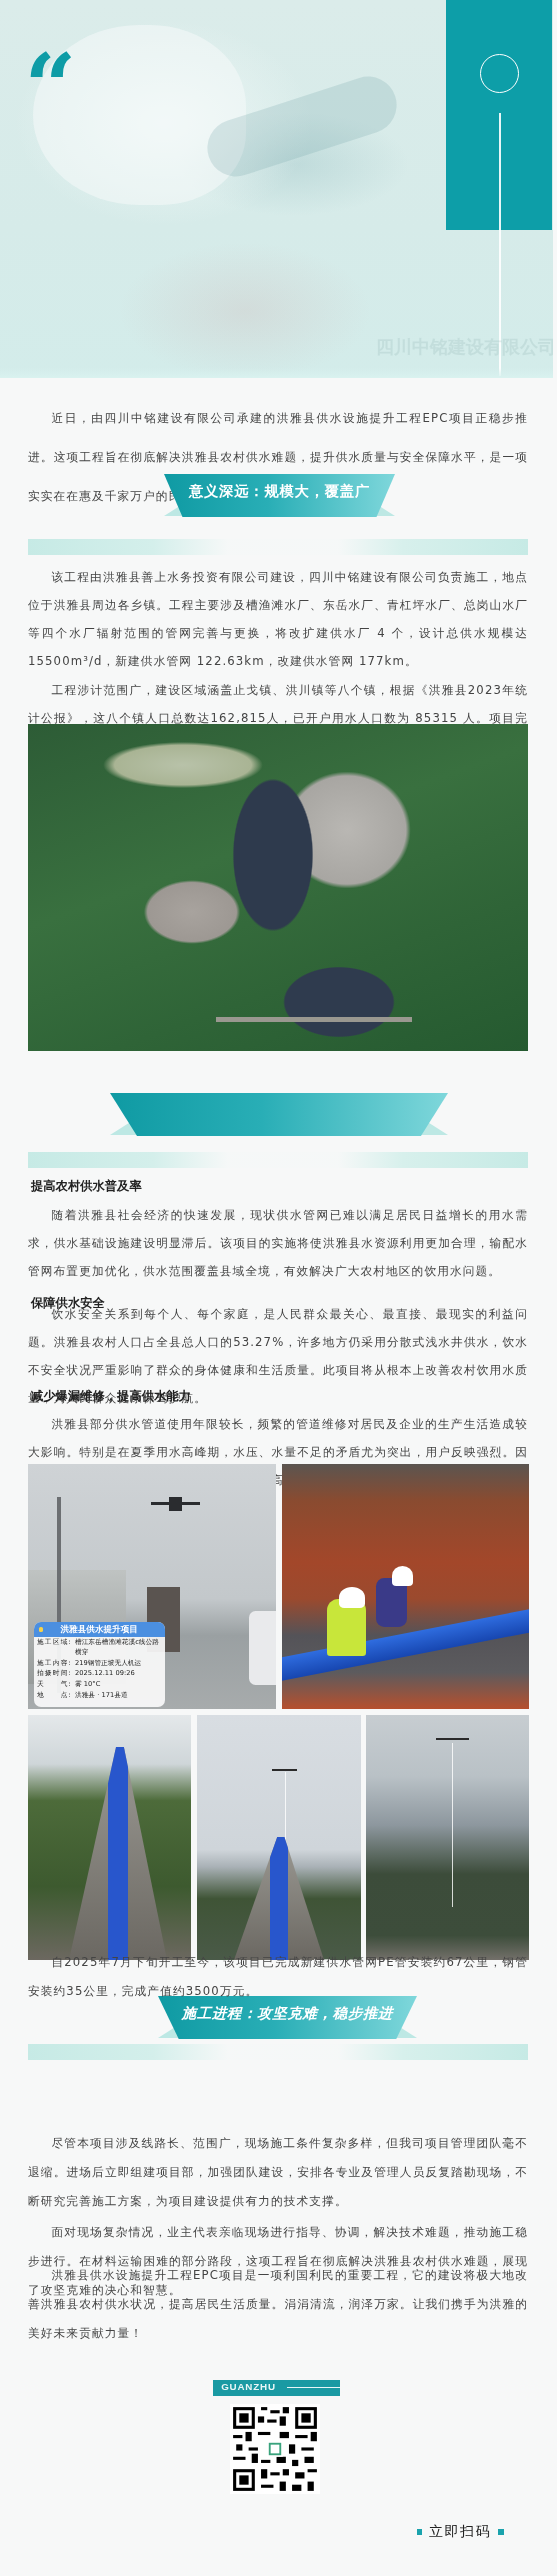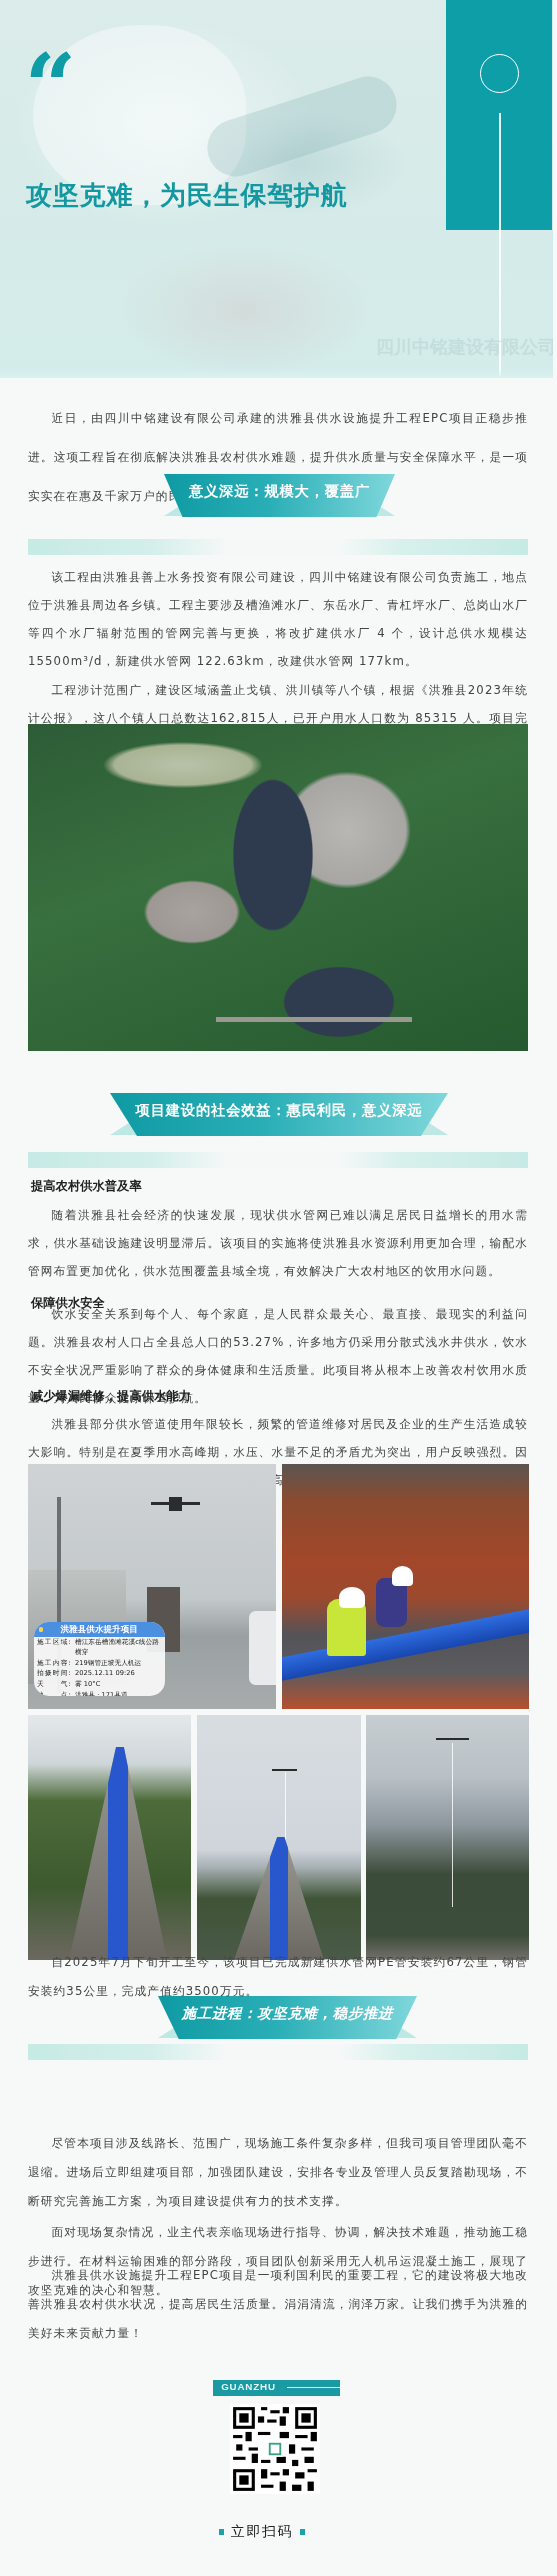--- a/index.html
+++ b/index.html
@@ -58,21 +58,21 @@
   .wm { position: absolute; font-size: 11.4px; color: rgba(255,255,255,0.75); white-space: nowrap; letter-spacing: 0.8px; margin-top: 24px; }
 
   .p-drone { left: 28px; top: 1464px; width: 248px; height: 245px;
     background: linear-gradient(180deg, #cfd3d6 0%, #c3c8cb 55%, #9aa0a2 70%, #a7abac 100%); }
   .p-drone .pole { position: absolute; left: 29px; top: 33px; width: 4.1px; height: 196px; background: #6c6f72; }
   .p-drone .house { position: absolute; left: 0; top: 106px; width: 98px; height: 114px; background: linear-gradient(180deg, #bfc3c2, #979b9a); }
   .p-drone .truck { position: absolute; left: 119px; top: 123px; width: 33px; height: 65px; background: #5a5450; }
   .p-drone .car { position: absolute; left: 221px; top: 147px; width: 33px; height: 74px; background: #e9eaec; border-radius: 6.5px 0 0 6.5px; }
   .p-drone .drone { position: absolute; left: 123px; top: 24.5px; width: 49px; height: 16.4px; border-bottom: 3.3px solid #2a2c2f; }
   .p-drone .drone::before { content: ""; position: absolute; left: 18px; top: 8.2px; width: 13px; height: 14.7px; background: #2a2c2f; }
-  .info-card { position: absolute; left: 5.7px; top: 158px; width: 131px; height: 74px; background: rgba(250,250,250,0.92); border-radius: 15px; overflow: hidden; }
+  .info-card { position: absolute; left: 5.7px; top: 158px; width: 131px; height: 85px; background: rgba(250,250,250,0.92); border-radius: 7px; overflow: hidden; }
   .info-card .ic-head { height: 14.7px; background: #4b8fe0; color: #fff; font-size: 8.6px; font-weight: bold; text-align: center; line-height: 14.7px; position: relative; }
   .info-card .ic-dot { position: absolute; left: 4.9px; top: 4.9px; width: 4.1px; height: 4.9px; background: #f5d24b; border-radius: 1.6px; }
   .info-card .ic-row { display: flex; font-size: 6.7px; line-height: 10.6px; color: #222; padding: 0 3.3px; }
   .info-card .ic-k { width: 38px; flex: none; letter-spacing: 1.2px; }
   .info-card .ic-v { flex: 1; }
 
   .p-pipe { left: 282px; top: 1464px; width: 247px; height: 245px;
     background:
       linear-gradient(180deg, #5b5550 0%, #8a4b30 15%, #a3472a 40%, #9b4a2e 55%, #545358 70%, #5c5b5e 85%, #b6502e 100%); }
   .p-pipe .bluepipe { position: absolute; left: -16.4px; top: 168px; width: 294px; height: 23px; background: linear-gradient(180deg, #2f6de0, #1746b0); transform: rotate(-11deg); border-radius: 11.4px; }
@@ -87,34 +87,33 @@
   .trench { position: absolute; bottom: 0; width: 49px; height: 213px; background: linear-gradient(180deg, #9c9a94, #6b6862); clip-path: polygon(48% 0, 56% 0, 100% 100%, 0 100%); }
   .trench .bp { position: absolute; left: 40%; bottom: 0; width: 20%; height: 100%; background: #2856cc; }
   .mini-drone { position: absolute; width: 24.5px; height: 6.5px; border-bottom: 2.5px solid #2a2a2a; }
   .tether { position: absolute; width: 0.8px; background: rgba(255,255,255,0.8); }
 
   
   .qr-head { position: absolute; left: 213px; top: 2380px; width: 127px; height: 15.5px; background: #1a9aa3; }
   .qr-head .qr-title { position: absolute; left: 8.2px; top: 0.8px; font-family: "Liberation Sans", sans-serif; font-weight: bold; font-size: 9.8px; color: #e8f6f6; letter-spacing: 0.8px; }
   .qr-head .qr-line { position: absolute; left: 74px; top: 7.4px; width: 53px; height: 0.8px; background: #e8f6f6; }
   .qr-box { position: absolute; left: 230px; top: 2404px; width: 90px; height: 90px; background: #fff; }
-  .qr-caption { position: absolute; left: 8px; width: 508px; top: 2523px; text-align: center; font-size: 14px; color: #222; letter-spacing: 1.6px; }
+  .qr-caption { position: absolute; left: 2px; width: 508px; top: 2523px; text-align: right; font-size: 14px; color: #222; letter-spacing: 1.6px; }
   .qr-sq { display: inline-block; width: 5.7px; height: 5.7px; background: #1aa3ad; vertical-align: middle; margin: 0 6.5px; }
 </style>
 </head>
 <body>
 
 <div class="header">
   <div class="hand"></div>
   <div class="pipe"></div>
   <div class="teal-block"></div>
   <div class="teal-circle"></div>
   <div class="teal-line"></div>
   <div class="quote-mark">“</div>
-  <div class="title-1">攻坚克难，为民生保驾护航</div>
   <div class="watermark-h">四川中铭建设有限公司</div>
   <div class="bottom-fade"></div>
 </div>
 
 <p class="para indent" style="top:399px; line-height:39px;">近日，由四川中铭建设有限公司承建的洪雅县供水设施提升工程EPC项目正稳步推进。这项工程旨在彻底解决洪雅县农村供水难题，提升供水质量与安全保障水平，是一项实实在在惠及千家万户的民生工程。</p>
 
 <div class="banner" style="left:164px; top:474px; width:231px;">
   <div class="wing-l"></div>
   <div class="wing-r"></div>
   <div class="ribbon"></div>
@@ -126,21 +125,20 @@
 
 <div class="photo aerial">
   <div class="bridge"></div>
   <div class="wm" style="left:278px; top:303px;">公众号 · 四川中铭建设有限公司</div>
 </div>
 
 <div class="banner" style="left:110px; top:1093px; width:338px;">
   <div class="wing-l"></div>
   <div class="wing-r"></div>
   <div class="ribbon"></div>
-  <div class="label">项目建设的社会效益：惠民利民，意义深远</div>
 </div>
 <div class="divider-bar" style="top:1152px;"></div>
 
 <div class="subhead" style="top:1178px;">提高农村供水普及率</div>
 <p class="para indent" style="top:1201px;">随着洪雅县社会经济的快速发展，现状供水管网已难以满足居民日益增长的用水需求，供水基础设施建设明显滞后。该项目的实施将使洪雅县水资源利用更加合理，输配水管网布置更加优化，供水范围覆盖县域全境，有效解决广大农村地区的饮用水问题。</p>
 <div class="subhead" style="top:1295px;">保障供水安全</div>
 <p class="para indent" style="top:1260px; margin-top:40px;">饮水安全关系到每个人、每个家庭，是人民群众最关心、最直接、最现实的利益问题。洪雅县农村人口占全县总人口的53.27%，许多地方仍采用分散式浅水井供水，饮水不安全状况严重影响了群众的身体健康和生活质量。此项目将从根本上改善农村饮用水质量，为人民群众健康保驾护航。</p>
 <div class="subhead" style="top:1388px;">减少爆漏维修，提高供水能力</div>
 <p class="para indent" style="top:1410px;">洪雅县部分供水管道使用年限较长，频繁的管道维修对居民及企业的生产生活造成较大影响。特别是在夏季用水高峰期，水压、水量不足的矛盾尤为突出，用户反映强烈。因此，进行管网更新改造，减少爆漏维修，提高供水能力，改善水质的需求十分迫切。</p>
 
@@ -205,21 +203,21 @@
 
 <div class="banner" style="left:158px; top:1996px; width:259px;font-style:italic;">
   <div class="wing-l"></div>
   <div class="wing-r"></div>
   <div class="ribbon"></div>
   <div class="label">施工进程：攻坚克难，稳步推进</div>
 </div>
 <div class="divider-bar" style="top:2044px;"></div>
 <p class="para indent tight" style="top:1948px;">自2025年7月下旬开工至今，该项目已完成新建供水管网PE管安装约67公里，钢管安装约35公里，完成产值约3500万元。</p>
 <p class="para indent tight" style="top:2129px;">尽管本项目涉及线路长、范围广，现场施工条件复杂多样，但我司项目管理团队毫不退缩。进场后立即组建项目部，加强团队建设，安排各专业及管理人员反复踏勘现场，不断研究完善施工方案，为项目建设提供有力的技术支撑。</p>
-<p class="para indent tight" style="top:2218px;">面对现场复杂情况，业主代表亲临现场进行指导、协调，解决技术难题，推动施工稳步进行。在材料运输困难的部分路段，项目团队创新采用无人机吊运混凝土施工，展现了攻坚克难的决心和智慧。</p>
+<p class="para indent tight" style="top:2218px;">面对现场复杂情况，业主代表亲临现场进行指导、协调，解决技术难题，推动施工稳步进行。在材料运输困难的部分路段，这项工程旨在彻底解决洪雅县农村供水难题，展现了攻坚克难的决心和智慧。</p>
 <p class="para indent tight" style="top:2245px; margin-top:16px;">洪雅县供水设施提升工程EPC项目是一项利国利民的重要工程，它的建设将极大地改善洪雅县农村供水状况，提高居民生活质量。涓涓清流，润泽万家。让我们携手为洪雅的美好未来贡献力量！</p>
 
 <div class="qr-head">
   <span class="qr-title">GUANZHU</span>
   <span class="qr-line"></span>
 </div>
 <div class="qr-box">
   <svg width="90" height="90" viewBox="0 0 29 29">
     <rect width="29" height="29" fill="#fff"></rect>
     <g fill="#000">

